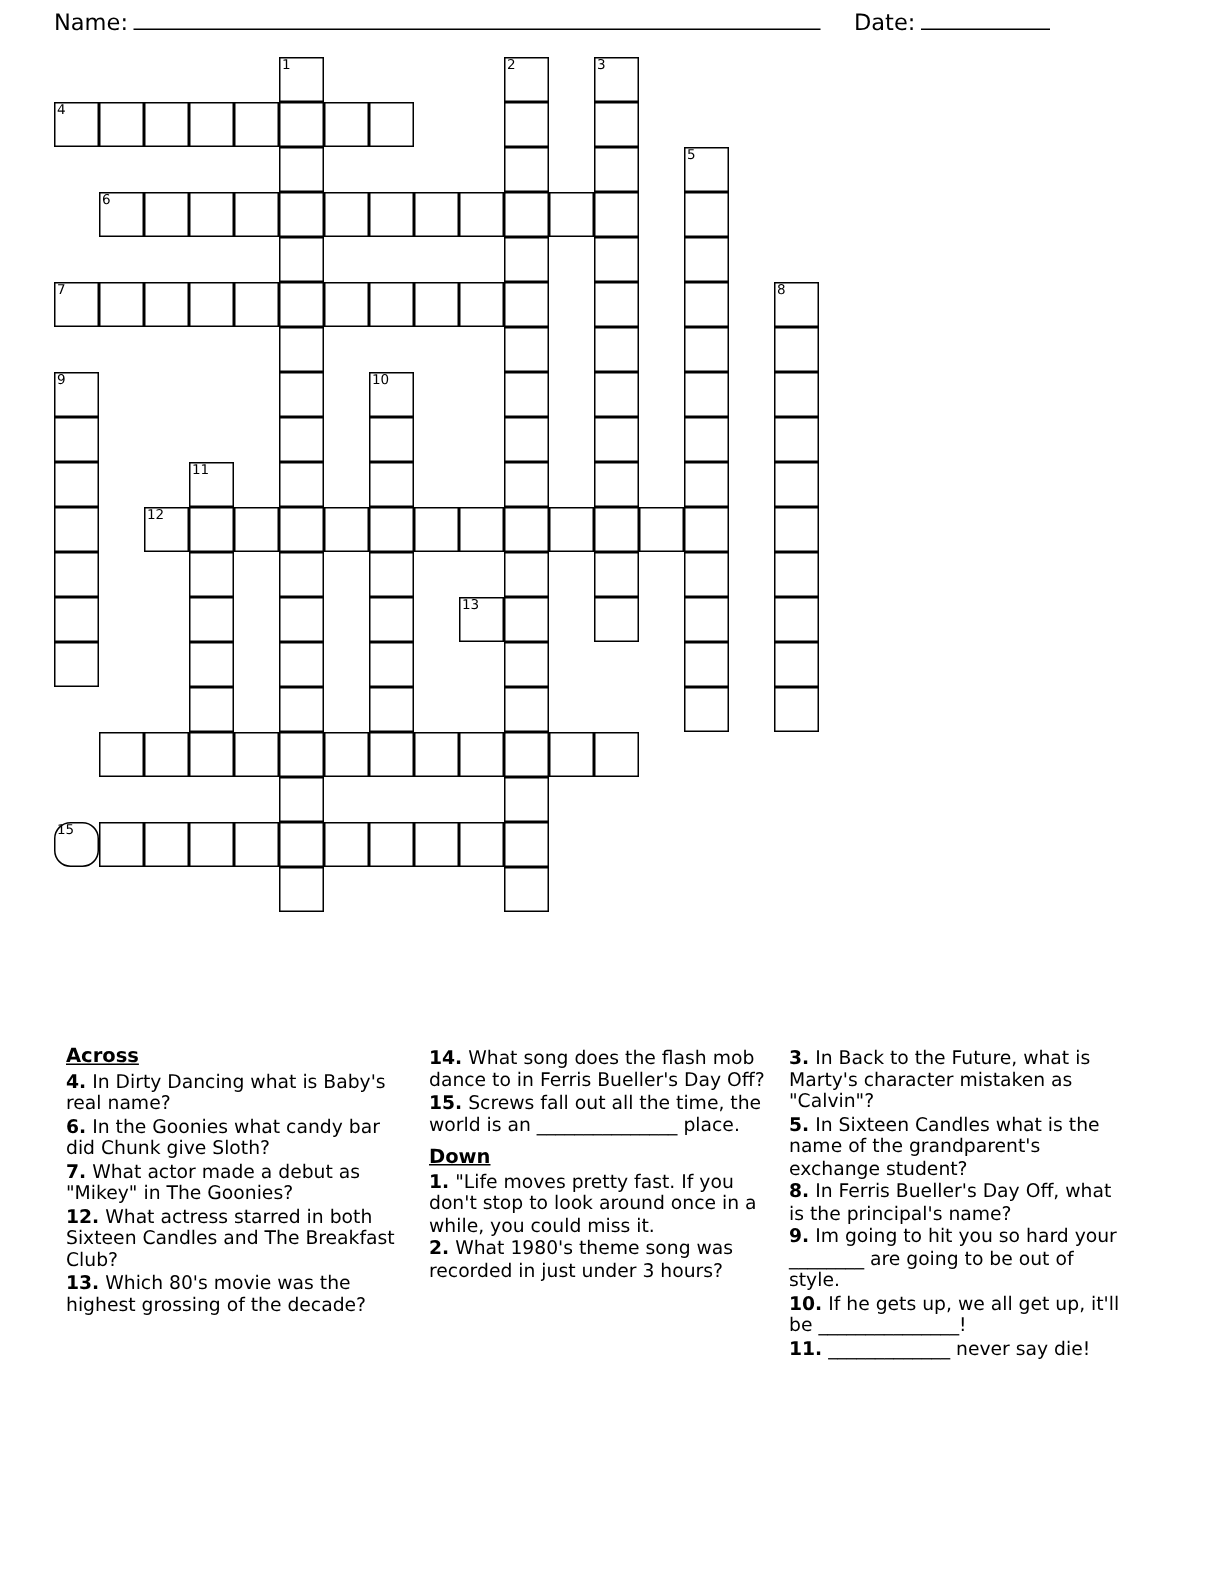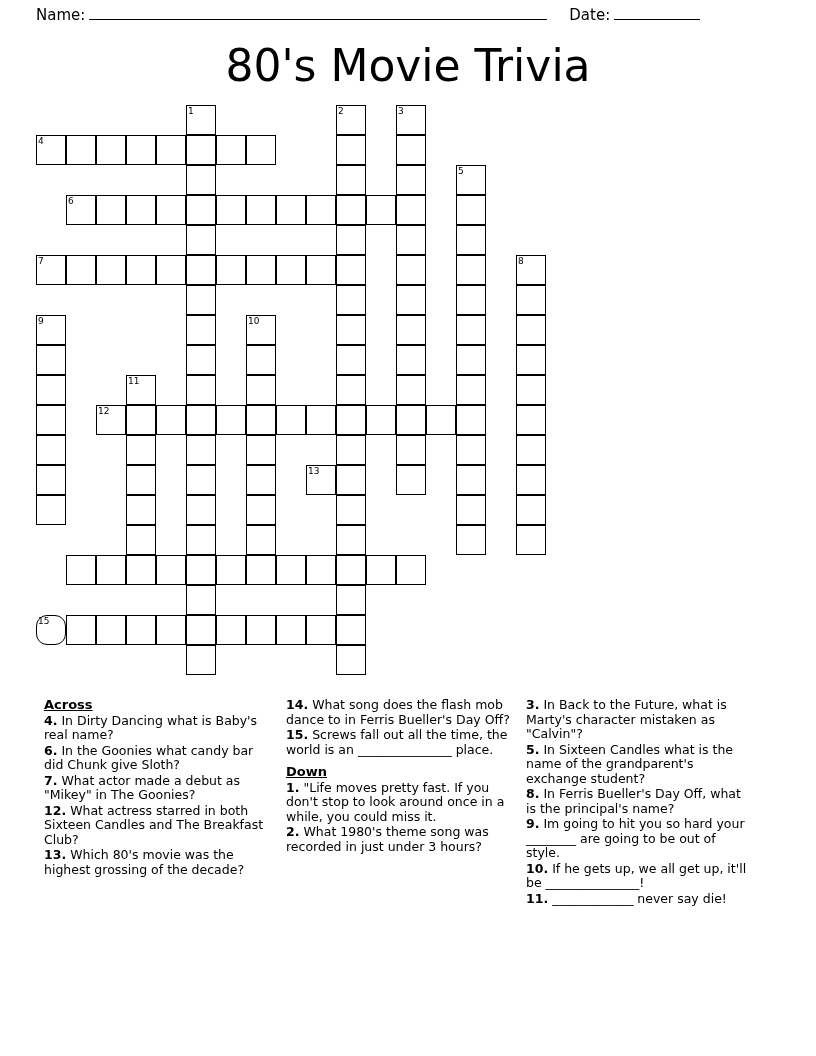--- a/index.html
+++ b/index.html
@@ -111,21 +111,20 @@
 
 <div class="page">
 
   <div class="header-row">
     <span>Name:</span>
     <span class="rule rule-name"></span>
     <span class="date-label">Date:</span>
     <span class="rule rule-date"></span>
   </div>
 
-  <h1 class="title">80's Movie Trivia</h1>
 
   <div class="grid-wrap" id="grid">
       <div class="cell" style="left: 150px; top: 0px;">
         <span class="num">1</span>
       </div>
       <div class="cell" style="left: 300px; top: 0px;">
         <span class="num">2</span>
       </div>
       <div class="cell" style="left: 360px; top: 0px;">
         <span class="num">3</span>

